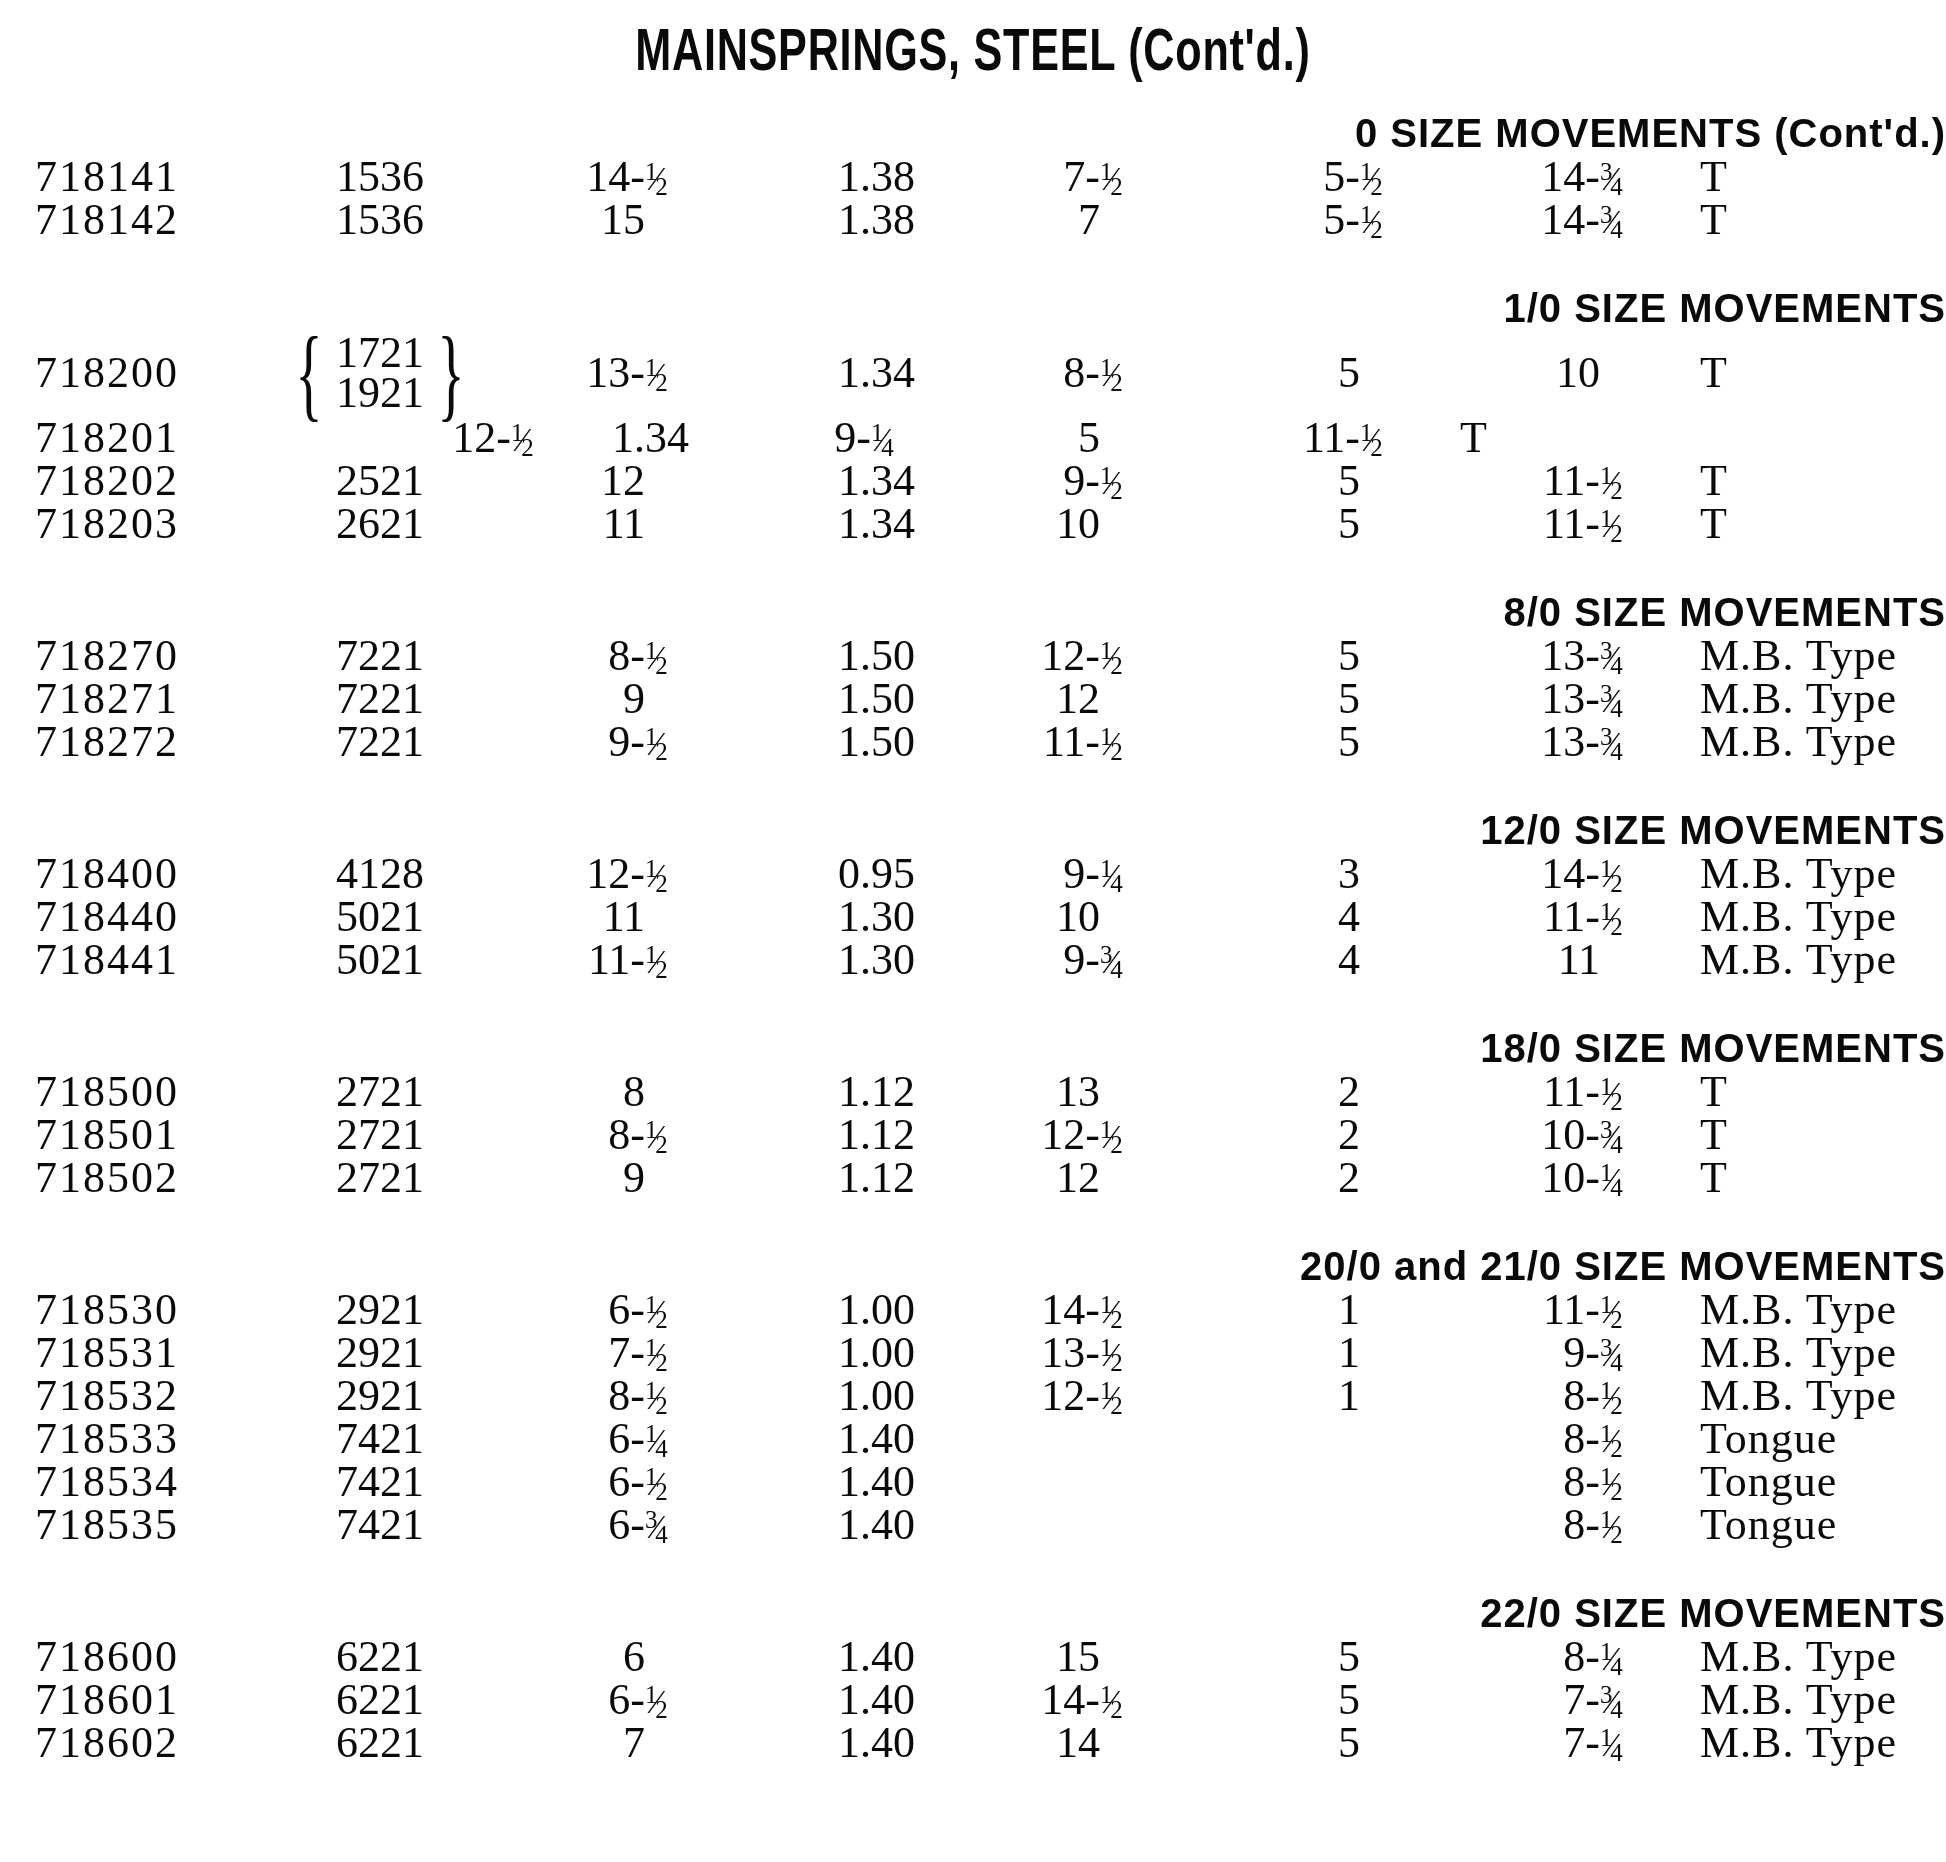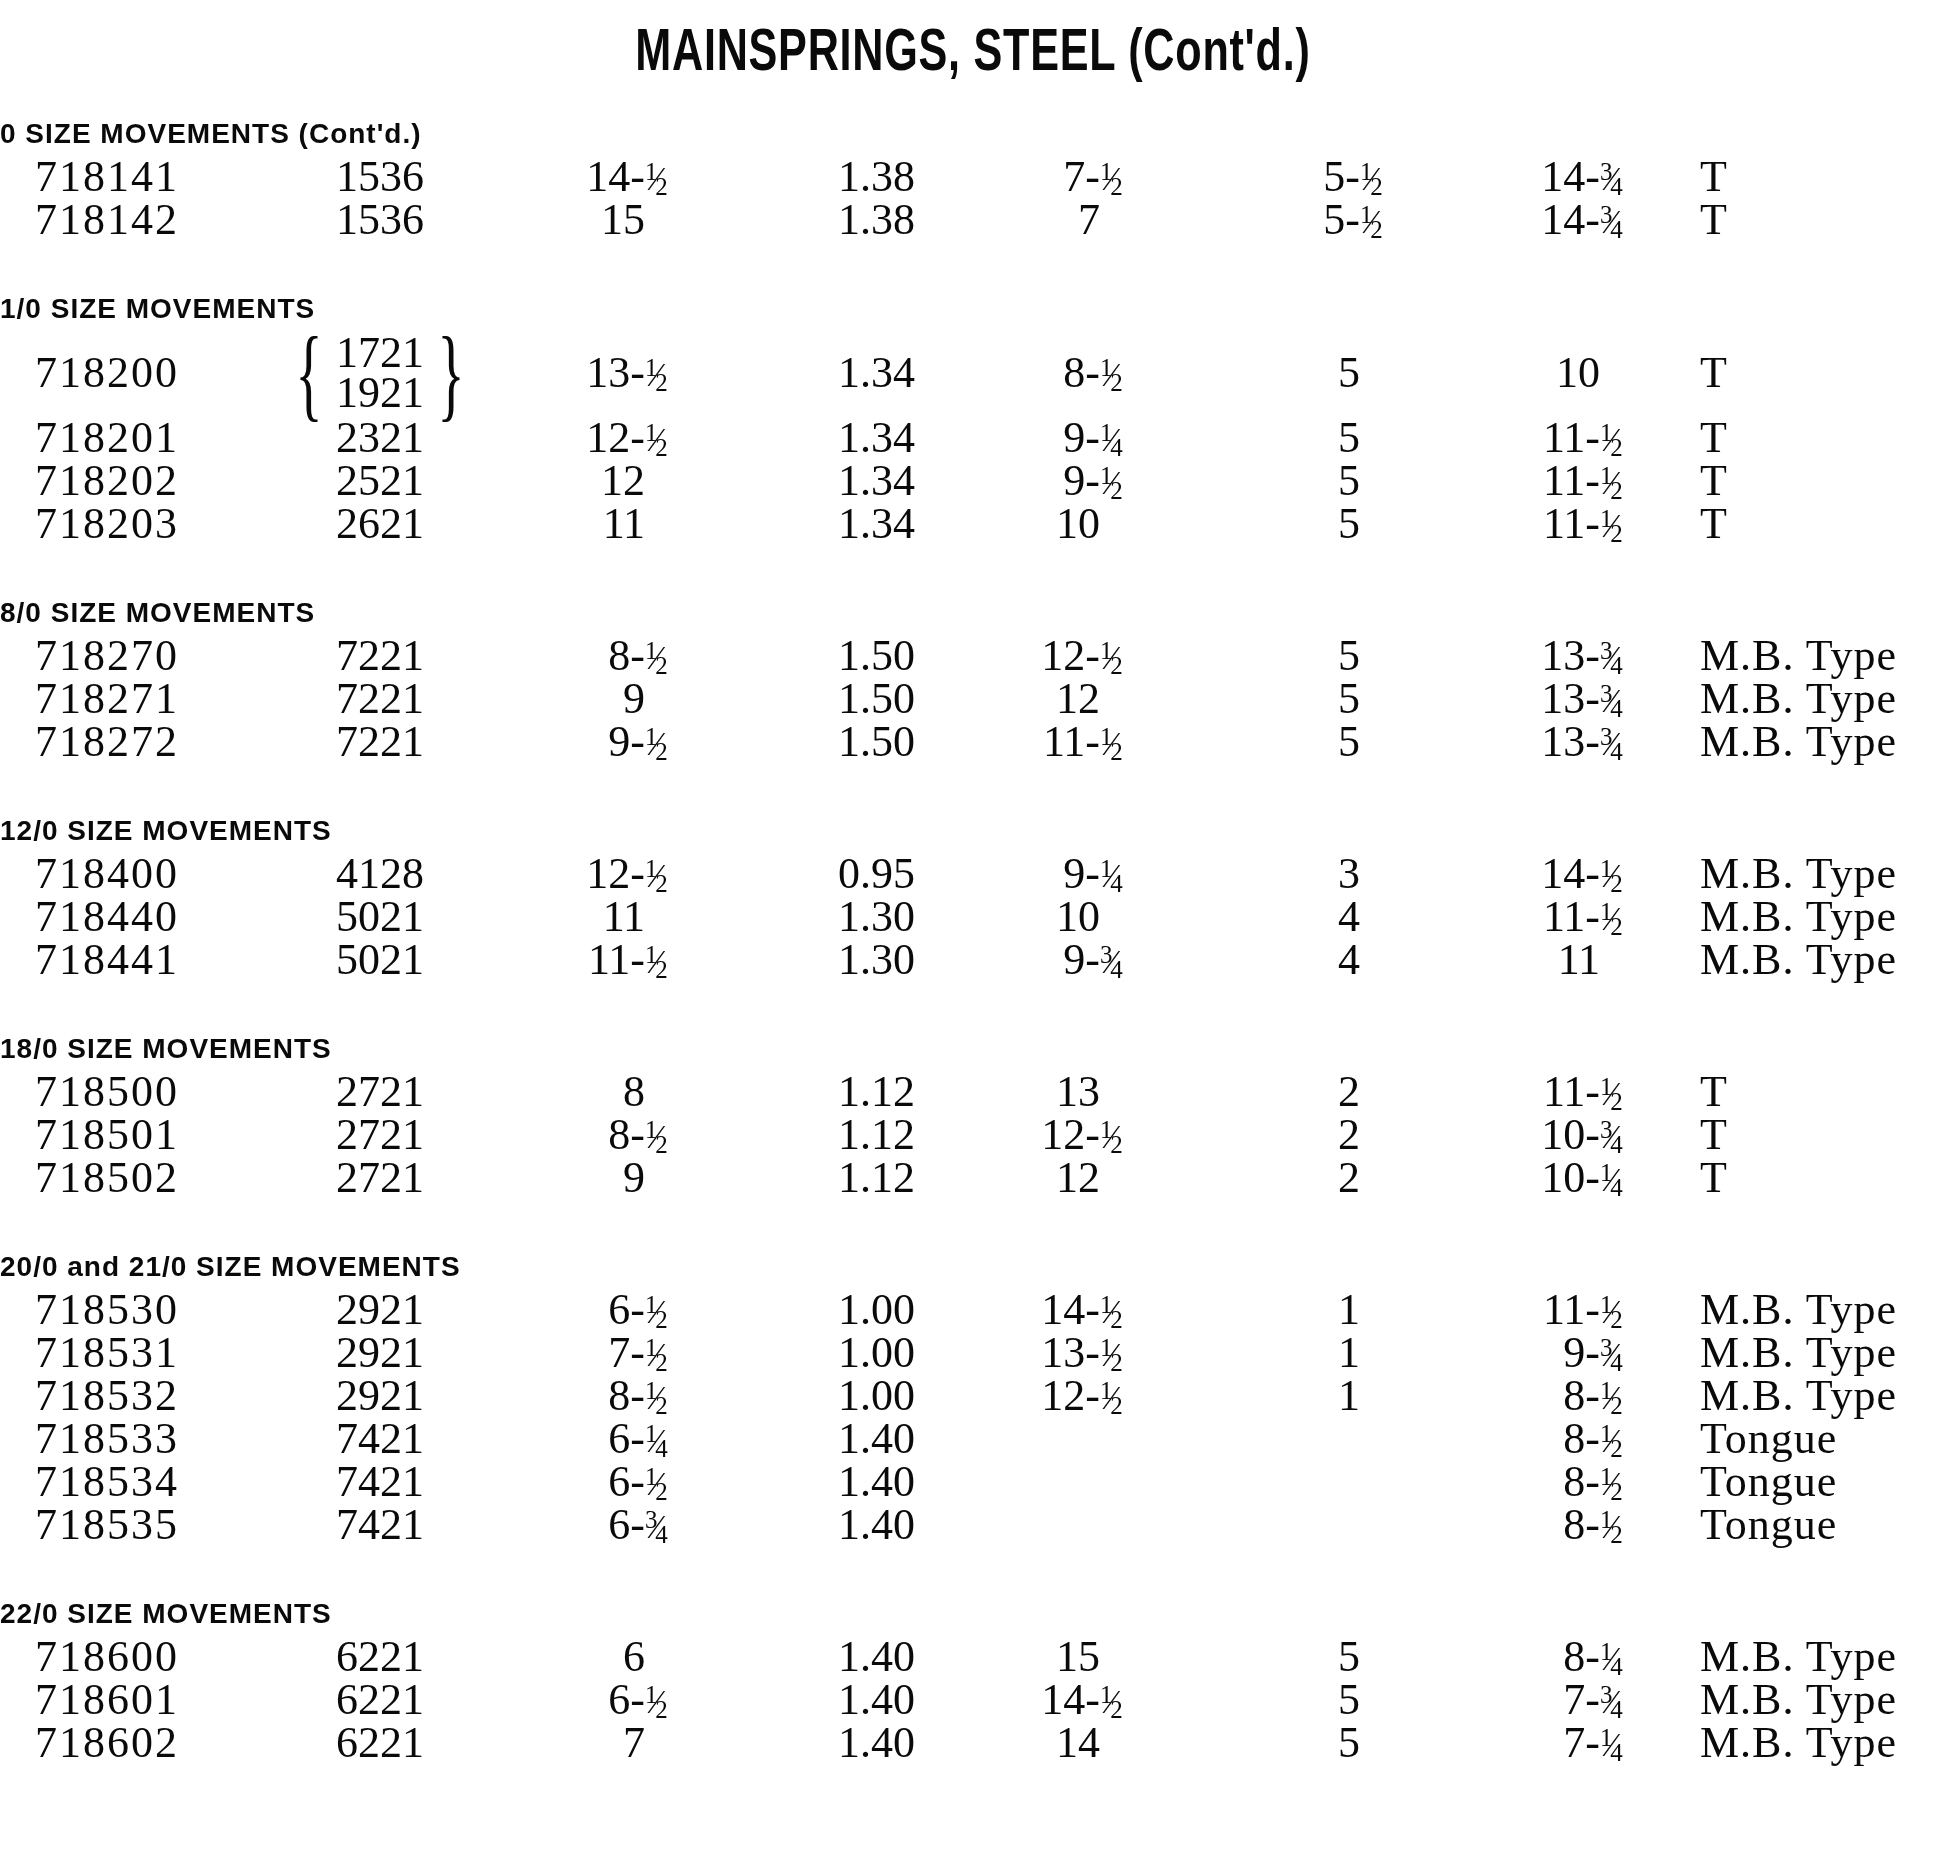--- a/index.html
+++ b/index.html
@@ -14,23 +14,23 @@
   h1.doc-title {
     margin:0; text-align:center;
     font-family:"Liberation Sans", sans-serif;
     font-weight:bold; font-size:60px; line-height:84px;
     white-space:nowrap;
   }
   h1.doc-title .t { display:inline-block; transform:scaleX(0.72); transform-origin:50% 50%; letter-spacing:1px; }
 
   .section-header {
     margin-top:46px; height:43px; line-height:43px;
-    text-align:left;
+    text-align:right;
     font-family:"Liberation Sans", sans-serif;
-    font-weight:bold; font-size:28px; letter-spacing:1px;
+    font-weight:bold; font-size:40px; letter-spacing:1px;
     white-space:nowrap;
   }
   .section-header:first-child { margin-top:20px; }
 
   .row {
     display:grid;
     grid-template-columns:170px 350px 134px 226px 229px 260px 240px auto;
     height:43px; line-height:43px;
     padding-left:35px;
     font-size:44px;
@@ -129,21 +129,20 @@
           <span class="fp"></span>
         </div>
         <div class="cell c-num">
           <span class="ip">10</span>
           <span class="fp"></span>
         </div>
         <div class="cell c-type">T</div>
       </div>
       <div class="row">
         <div class="cell c-part">718201</div>
-        <div class="cell c-size">2321</div>
         <div class="cell c-num">
           <span class="ip">12-</span>
           <span class="fp"><sup>1</sup><span class="sl">⁄</span><sub>2</sub></span>
         </div>
         <div class="cell c-dec">1.34</div>
         <div class="cell c-num">
           <span class="ip">9-</span>
           <span class="fp"><sup>1</sup><span class="sl">⁄</span><sub>4</sub></span>
         </div>
         <div class="cell c-num">

